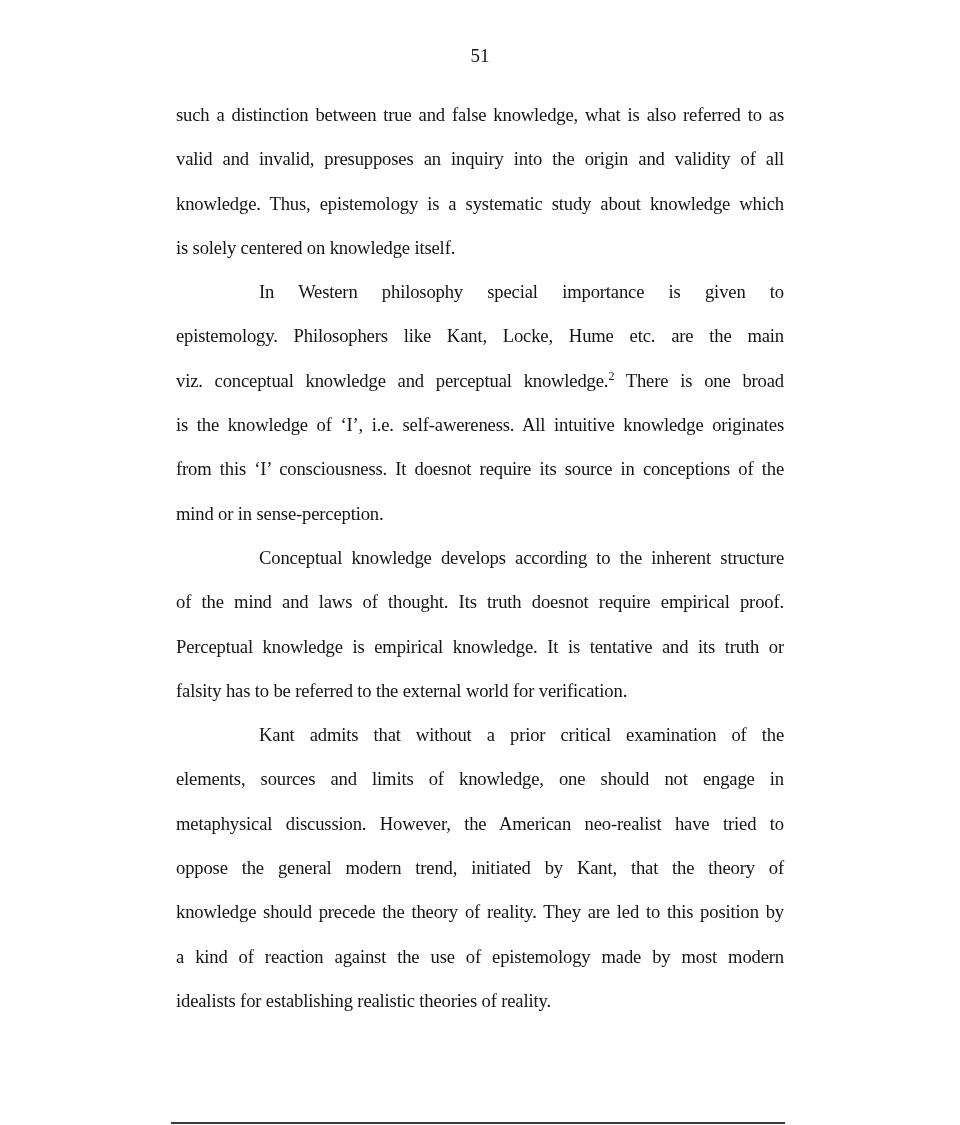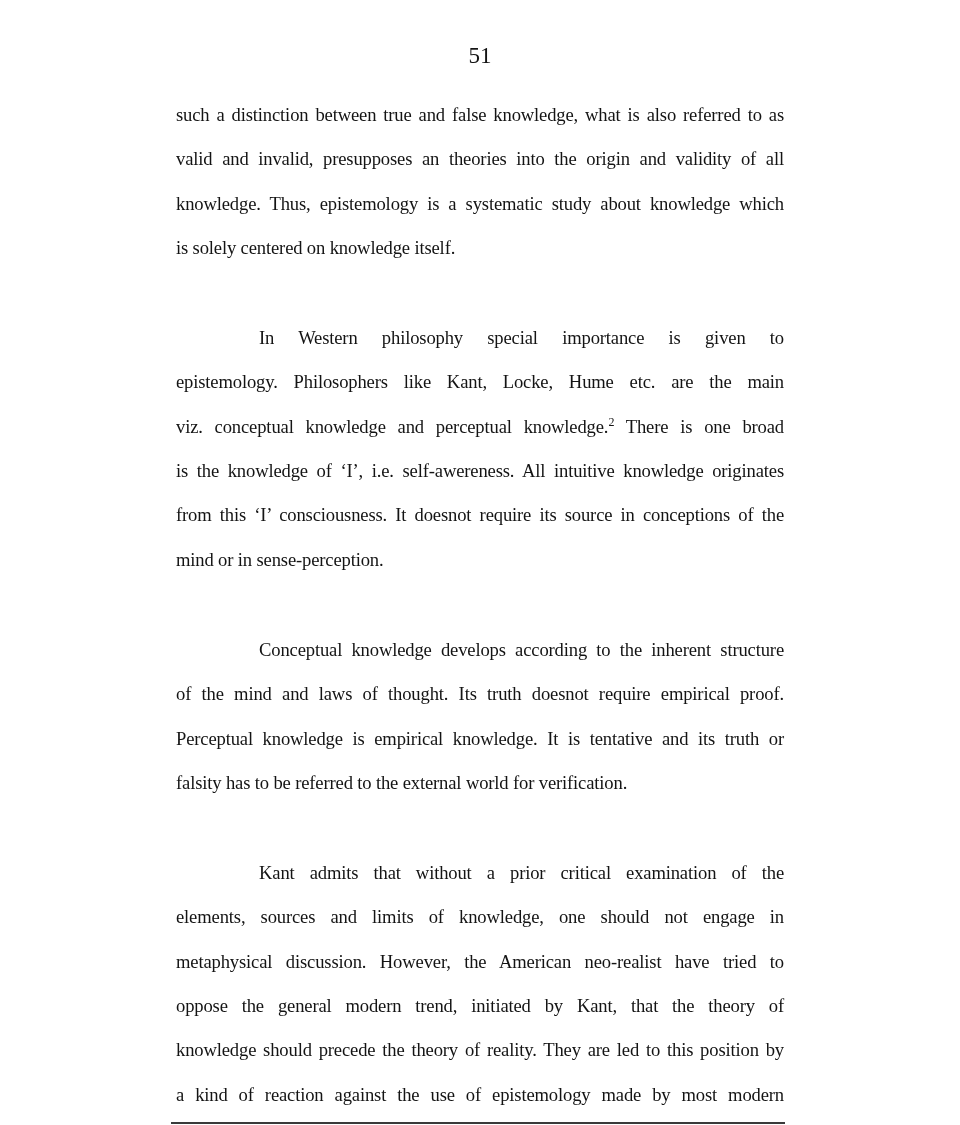--- a/index.html
+++ b/index.html
@@ -14,21 +14,21 @@
       overflow: hidden;
       font-family: "Liberation Serif", "DejaVu Serif", serif;
       color: #141414;
     }
     .page-number {
       position: absolute;
       top: 44px;
       left: 0;
       width: 960px;
       text-align: center;
-      font-size: 23px;
+      font-size: 19px;
       line-height: 24px;
     }
     .text-block {
       position: absolute;
       left: 176px;
       top: 103px;
       width: 608px;
     }
     .line {
       display: block;
@@ -39,21 +39,20 @@
       text-align: justify;
       text-align-last: justify;
       letter-spacing: -0.15px;
     }
     .line.last {
       text-align: right;
       text-align-last: left;
     }
     .line.indent {
       padding-left: 83px;
-      margin-top: 46px;
     }
     sup {
       font-size: 12px;
       line-height: 0;
       vertical-align: 7px;
     }
     .rule {
       position: absolute;
       left: 171px;
       top: 1122px;
@@ -63,21 +62,21 @@
     }
   </style>
 </head>
 <body>
 
 <div class="page-number">51</div>
 
 <div class="text-block">
 
   <span class="line">such a distinction between true and false knowledge, what is also referred to as</span>
-  <span class="line">valid and invalid, presupposes an theories into the origin and validity of all</span>
+  <span class="line">valid and invalid, presupposes an inquiry into the origin and validity of all</span>
   <span class="line">knowledge. Thus, epistemology is a systematic study about knowledge which</span>
   <span class="line last">is solely centered on knowledge itself.</span>
 
   <span class="line indent">In Western philosophy special importance is given to</span>
   <span class="line">epistemology. Philosophers like Kant, Locke, Hume etc. are the main</span>
   <span class="line"><span>viz. conceptual knowledge and perceptual knowledge.</span><sup>2</sup><span> There is one broad</span></span>
   <span class="line">is the knowledge of ‘I’, i.e. self-awereness. All intuitive knowledge originates</span>
   <span class="line">from this ‘I’ consciousness. It doesnot require its source in conceptions of the</span>
   <span class="line last">mind or in sense-perception.</span>
 

